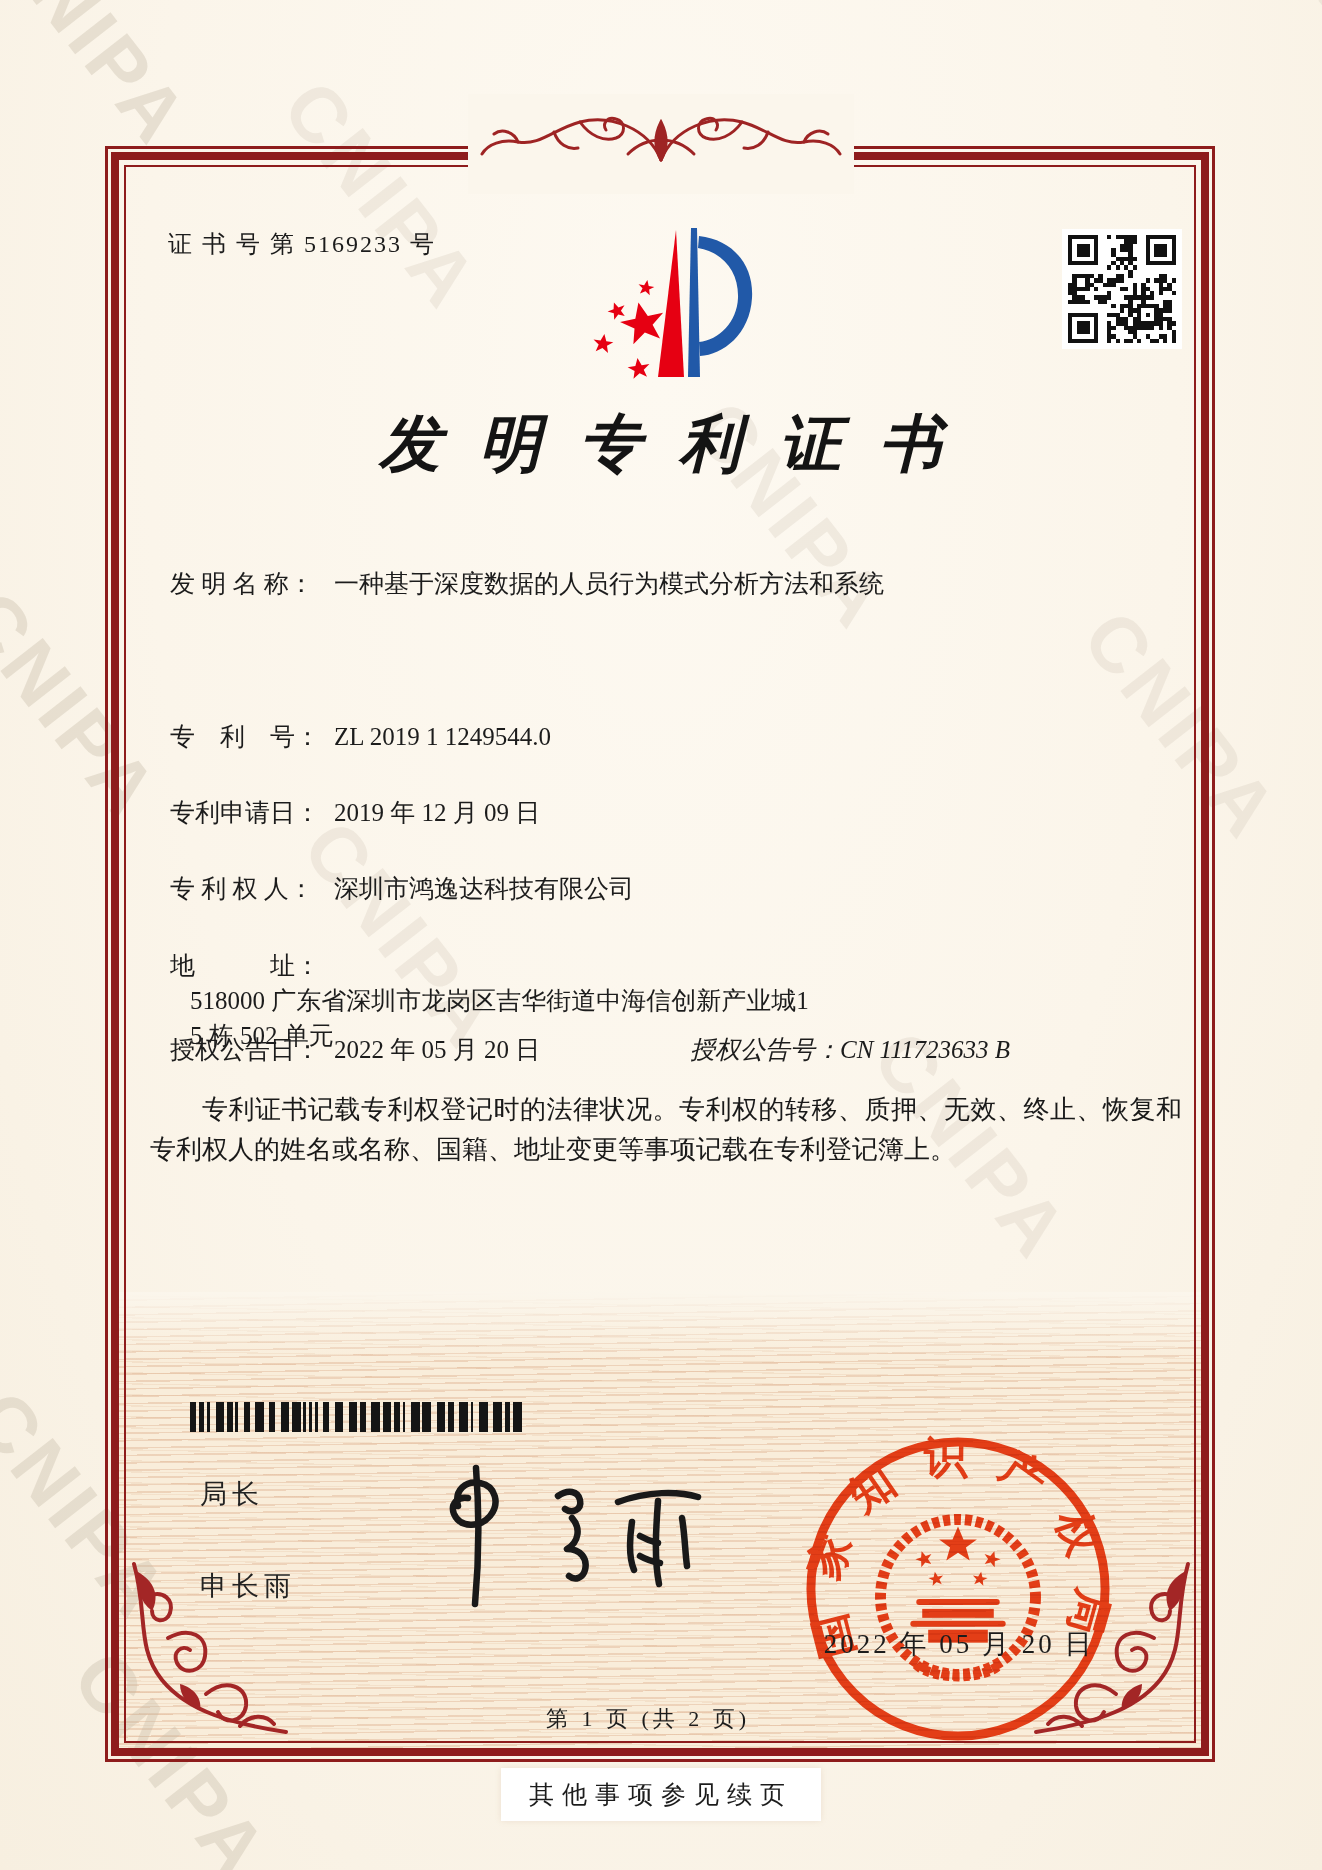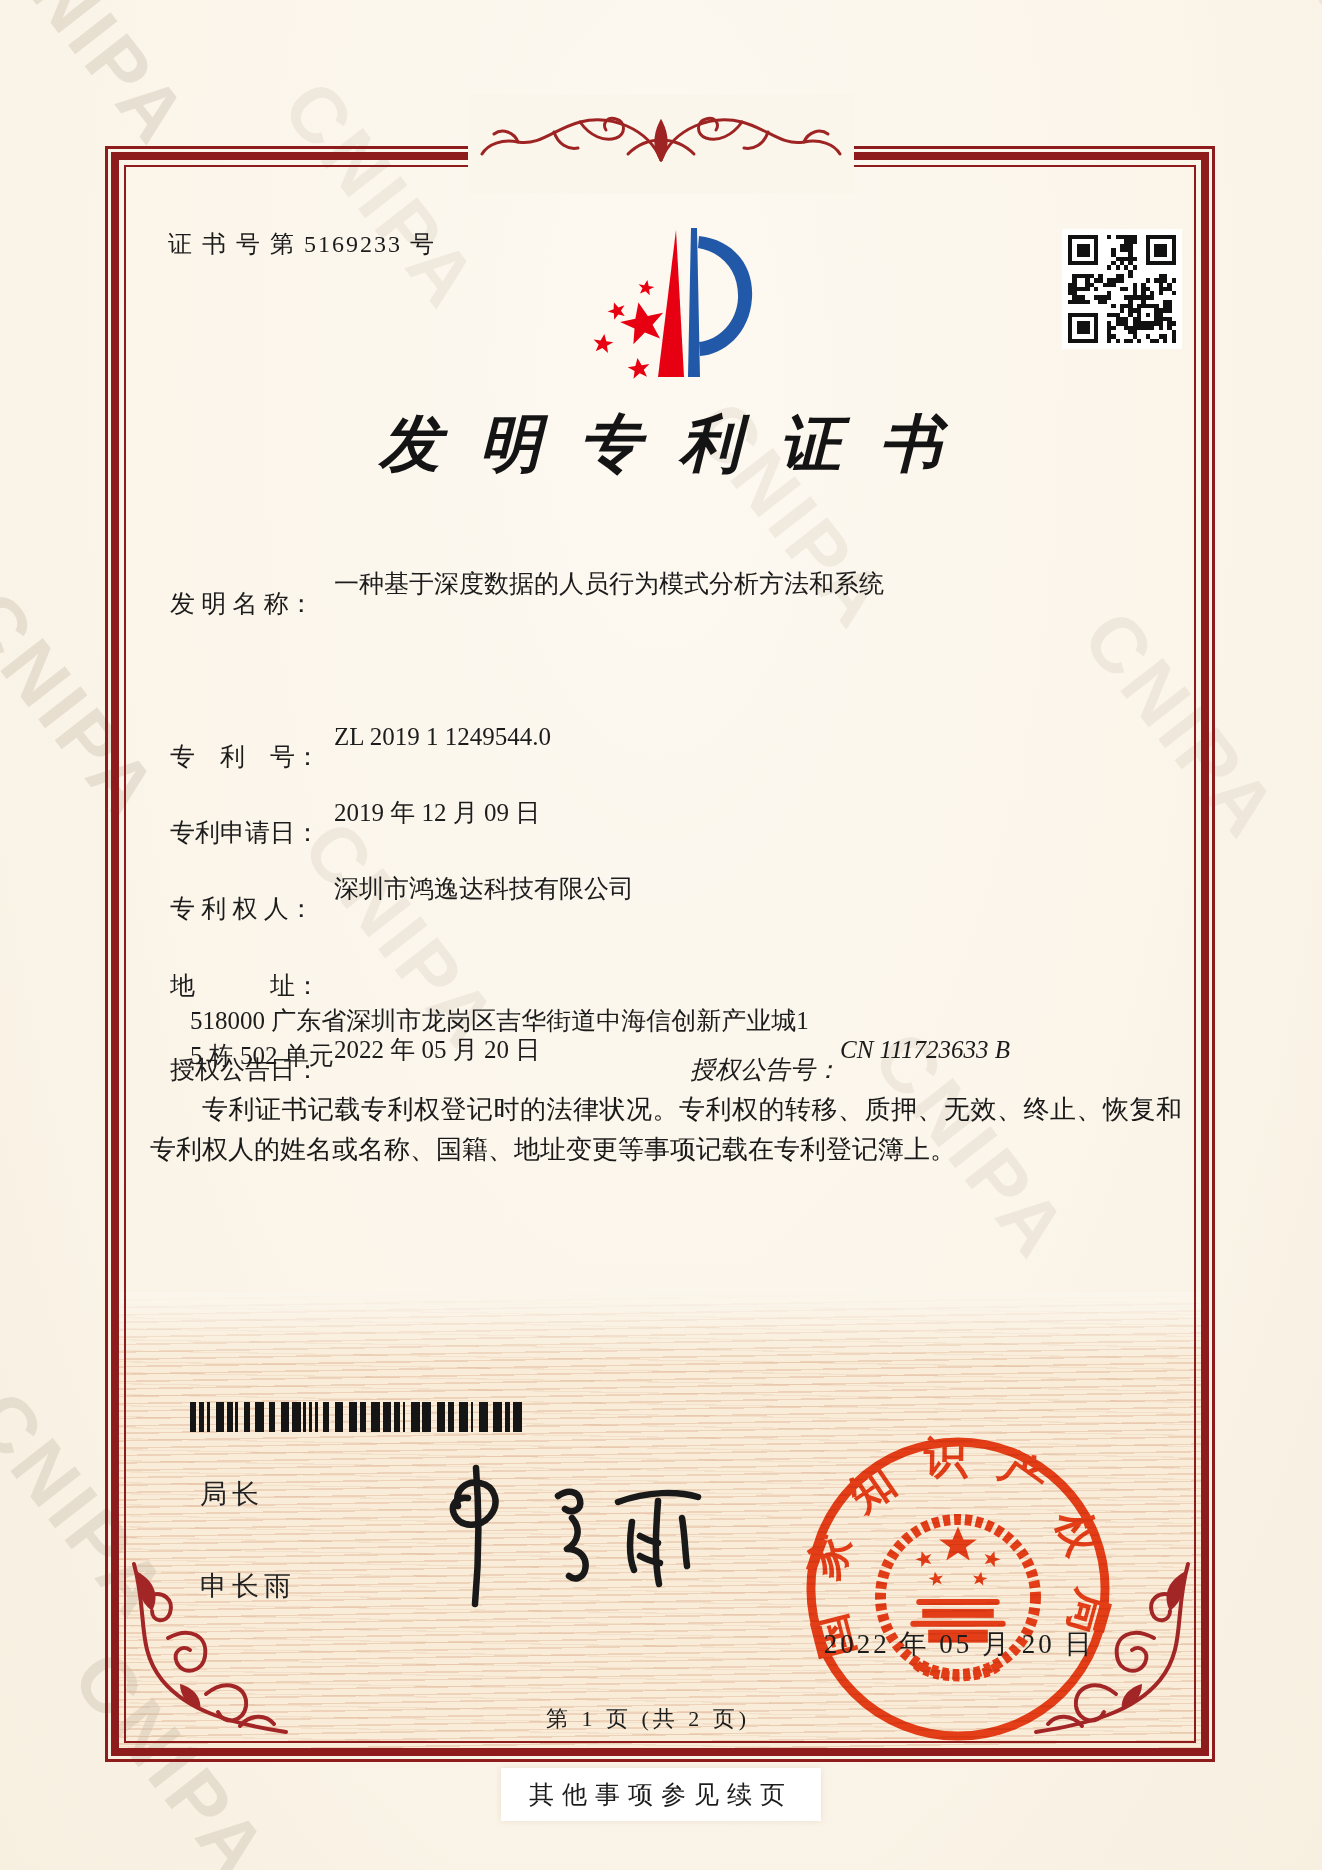--- a/index.html
+++ b/index.html
@@ -38,21 +38,21 @@
   #cert-no{left:168px;top:228px;font-size:24px;letter-spacing:2px;}
 
   #logo{left:560px;top:214px;width:202px;height:176px;}
   #qr{left:1062px;top:229px;width:120px;height:120px;background:#fff;padding:6px;box-sizing:border-box;}
   #qr svg{width:100%;height:100%;display:block;}
 
   #title{left:105px;top:402px;width:1110px;text-align:center;
          font-size:62px;font-weight:bold;letter-spacing:38px;text-indent:38px;color:#141414;font-style:italic;}
 
   .row{left:170px;width:1012px;font-size:25px;line-height:1.4;}
-  .row .lbl{display:inline-block;width:164px;vertical-align:top;white-space:pre;margin-top:20px;}
+  .row .lbl{display:inline-block;width:164px;vertical-align:top;white-space:pre;}
   .row .val{display:inline-block;vertical-align:top;}
   #r1{top:566px}#r2{top:643px}#r3{top:719px}#r4{top:795px}#r5{top:871px}#r6{top:948px}#r7{top:1032px}
   #r6 .val{width:860px;margin-left:20px;}
   .grant{position:absolute;left:520px;top:0;font-style:italic;}
 
   #body-text{left:150px;top:1090px;width:1032px;font-size:26px;line-height:40px;
              text-align:justify;color:#191919;}
   #body-text p{margin:0;text-indent:52px;}
 
   #barcode{left:190px;top:1402px;width:340px;height:30px;}

